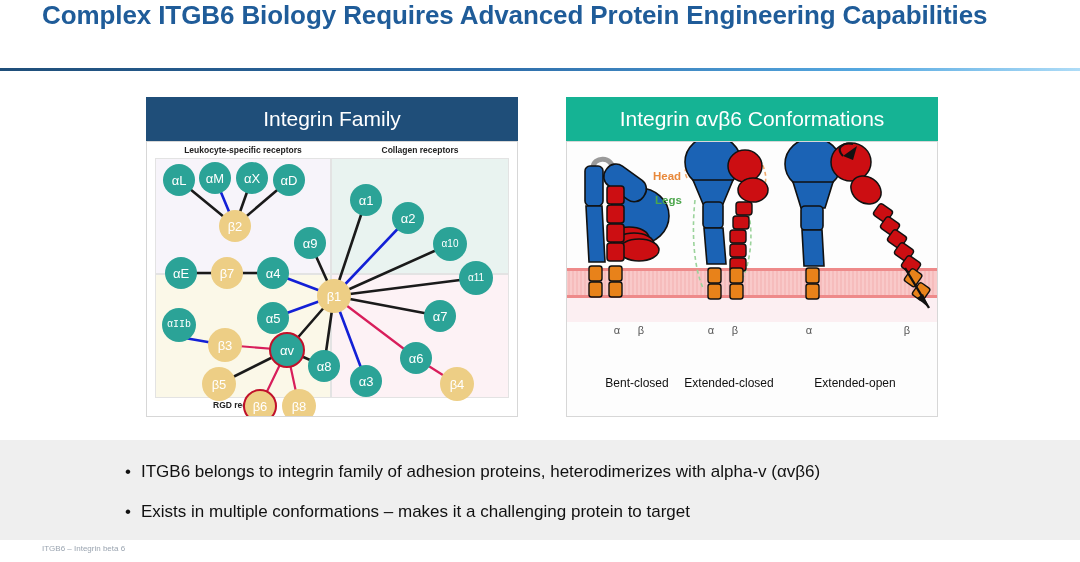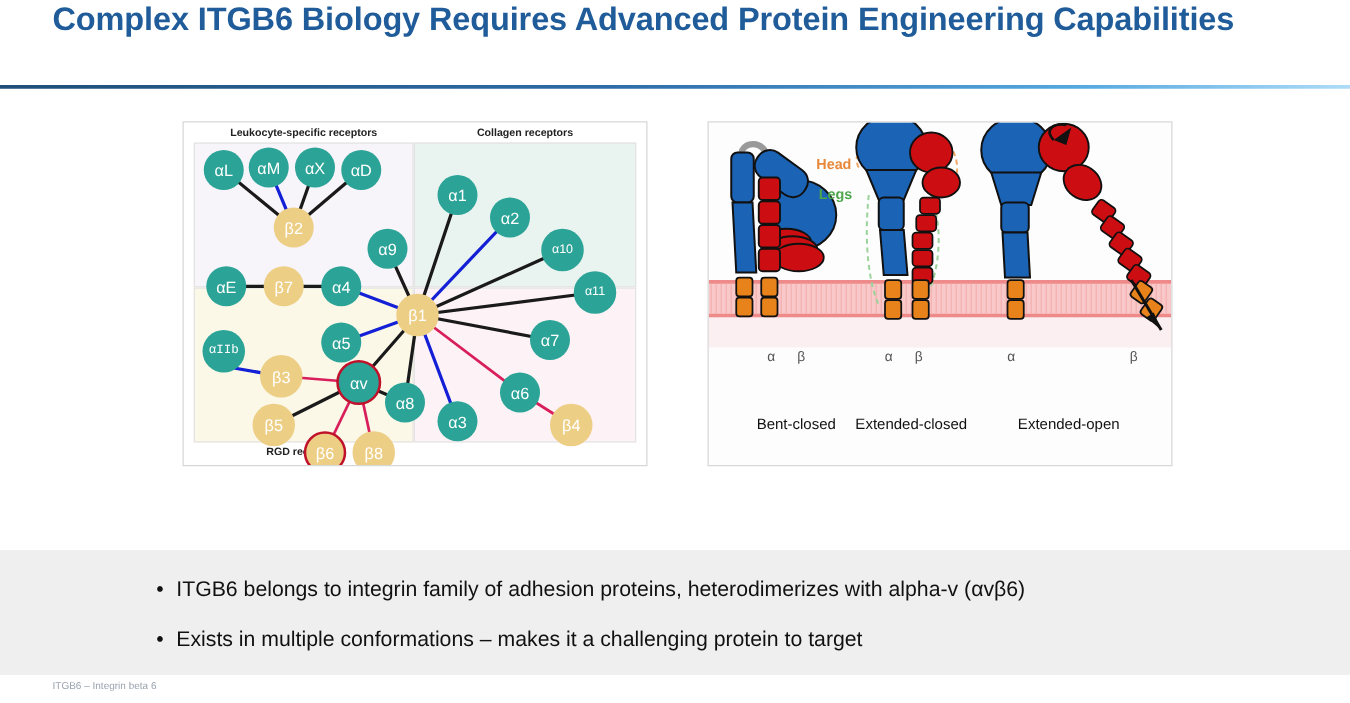--- a/index.html
+++ b/index.html
@@ -79,20 +79,21 @@
     font-size:8px;color:#9aa4b0;white-space:nowrap;
   }
 </style>
 </head>
 <body>
 
 <div class="slide-title">Complex ITGB6 Biology Requires Advanced Protein Engineering Capabilities</div>
 <div class="title-rule"></div>
 
 <div class="panel" id="left-panel">
+  <div class="panel-header blue">Integrin Family</div>
   <div class="panel-body" id="left-body">
 
     <div class="quad" id="quad-0" style="left: 8px; top: 16px; width: 176px; height: 116px; background: rgb(247, 244, 250); border: 1px solid rgb(227, 227, 227); box-sizing: border-box;"></div>
     <div class="quad" id="quad-1" style="left: 184px; top: 16px; width: 178px; height: 116px; background: rgb(233, 243, 240); border: 1px solid rgb(227, 227, 227); box-sizing: border-box;"></div>
     <div class="quad" id="quad-2" style="left: 8px; top: 132px; width: 176px; height: 124px; background: rgb(251, 248, 232); border: 1px solid rgb(227, 227, 227); box-sizing: border-box;"></div>
     <div class="quad" id="quad-3" style="left: 184px; top: 132px; width: 178px; height: 124px; background: rgb(253, 242, 245); border: 1px solid rgb(227, 227, 227); box-sizing: border-box;"></div>
 
     <div class="quad-label" id="ql-0" style="left: 8px; top: 3px; width: 176px;">Leukocyte-specific receptors</div>
     <div class="quad-label" id="ql-1" style="left: 184px; top: 3px; width: 178px;">Collagen receptors</div>
     <div class="quad-label" id="ql-2" style="left: 8px; top: 258px; width: 176px;">RGD receptors</div>
@@ -203,20 +204,21 @@
           <span>β6</span>
         </div>
         <div class="node beta" style="left: 135px; top: 247px; width: 34px; height: 34px;">
           <span>β8</span>
         </div>
       </div>
   </div>
 </div>
 
 <div class="panel" id="right-panel">
+  <div class="panel-header teal">Integrin αvβ6 Conformations</div>
   <div class="panel-body" id="right-body">
     <svg id="conf-svg" width="370" height="272">
         <rect x="0" y="126" width="370" height="30" fill="#F9C9C9"></rect>
         <rect x="0" y="126" width="370" height="3" fill="#EE8A8A"></rect>
         <rect x="0" y="153" width="370" height="3" fill="#EE8A8A"></rect>
         <line x1="2" y1="129" x2="2" y2="153" stroke="#F4B4B4" stroke-width="1.2"></line>
         <line x1="6" y1="129" x2="6" y2="153" stroke="#F4B4B4" stroke-width="1.2"></line>
         <line x1="10" y1="129" x2="10" y2="153" stroke="#F4B4B4" stroke-width="1.2"></line>
         <line x1="14" y1="129" x2="14" y2="153" stroke="#F4B4B4" stroke-width="1.2"></line>
         <line x1="18" y1="129" x2="18" y2="153" stroke="#F4B4B4" stroke-width="1.2"></line>

